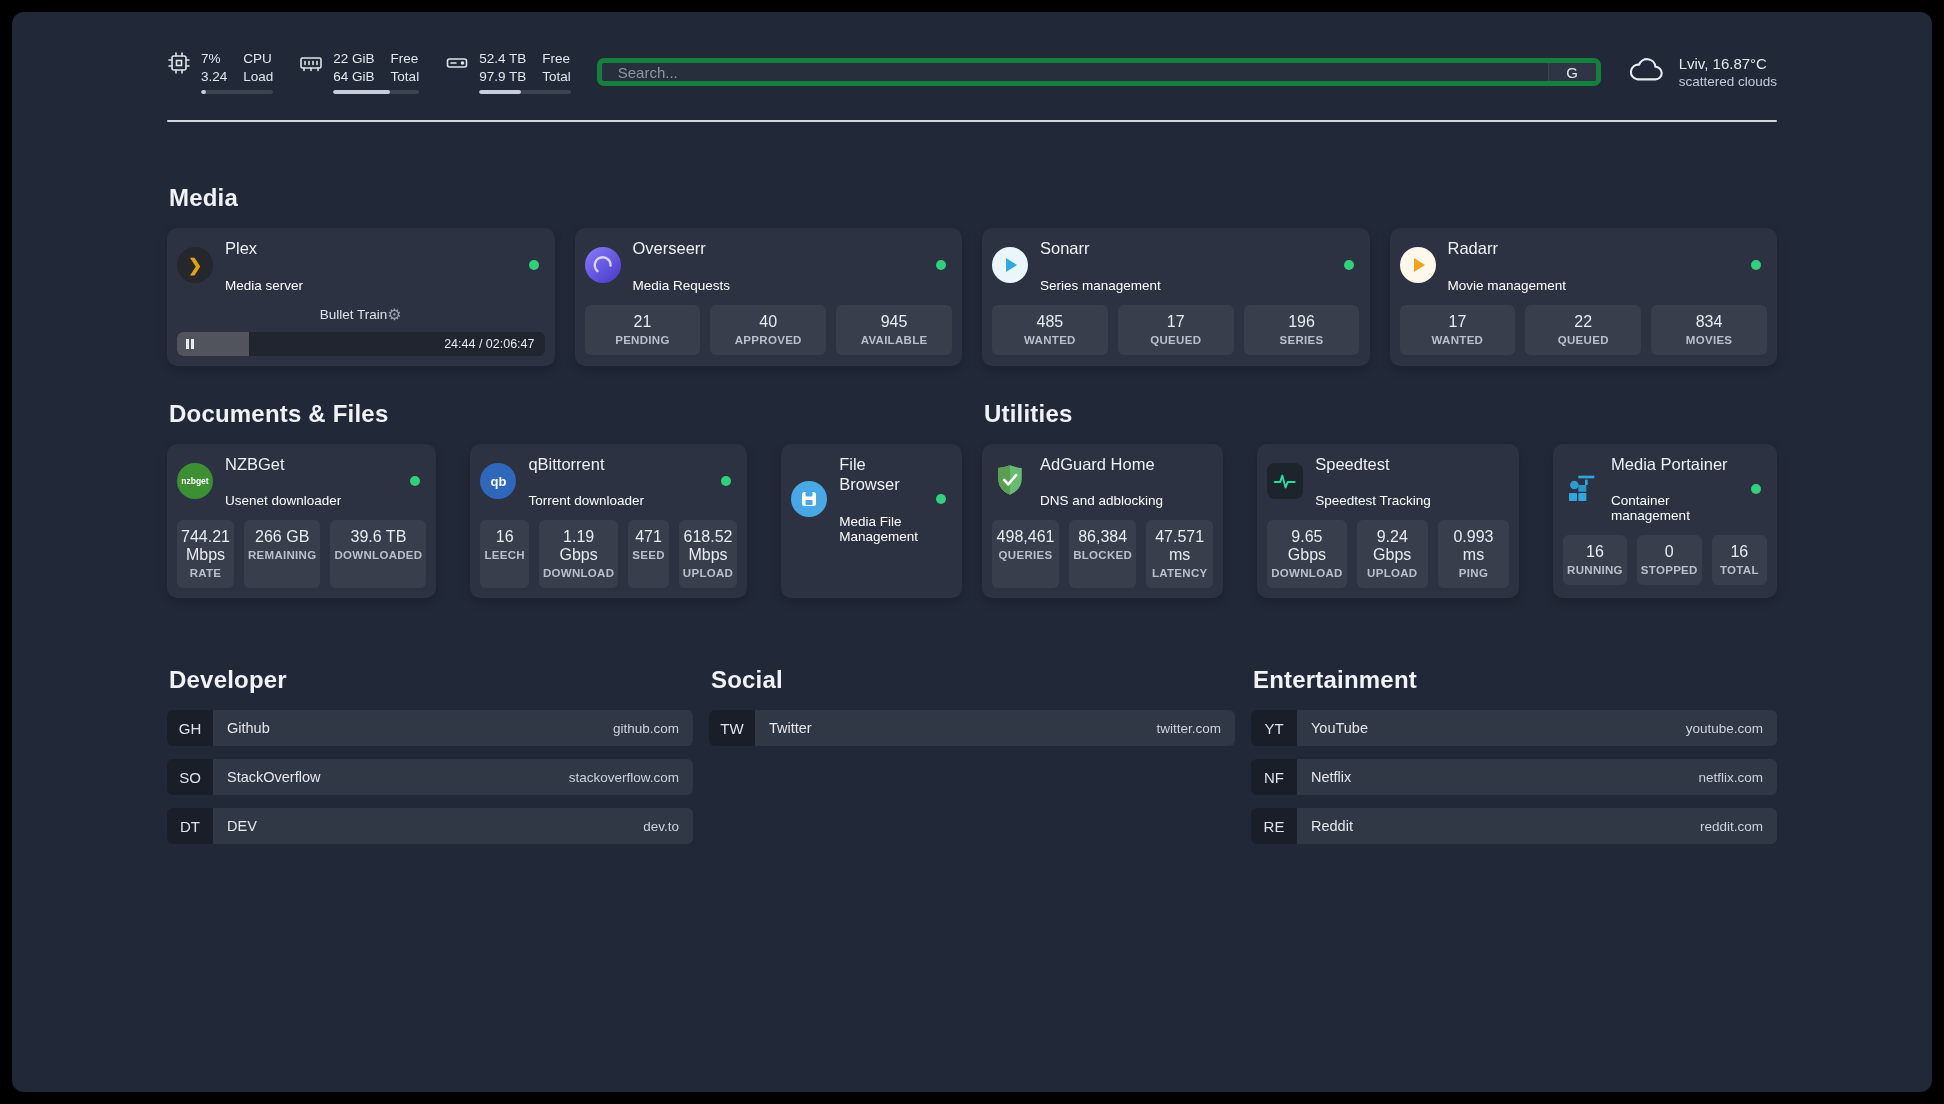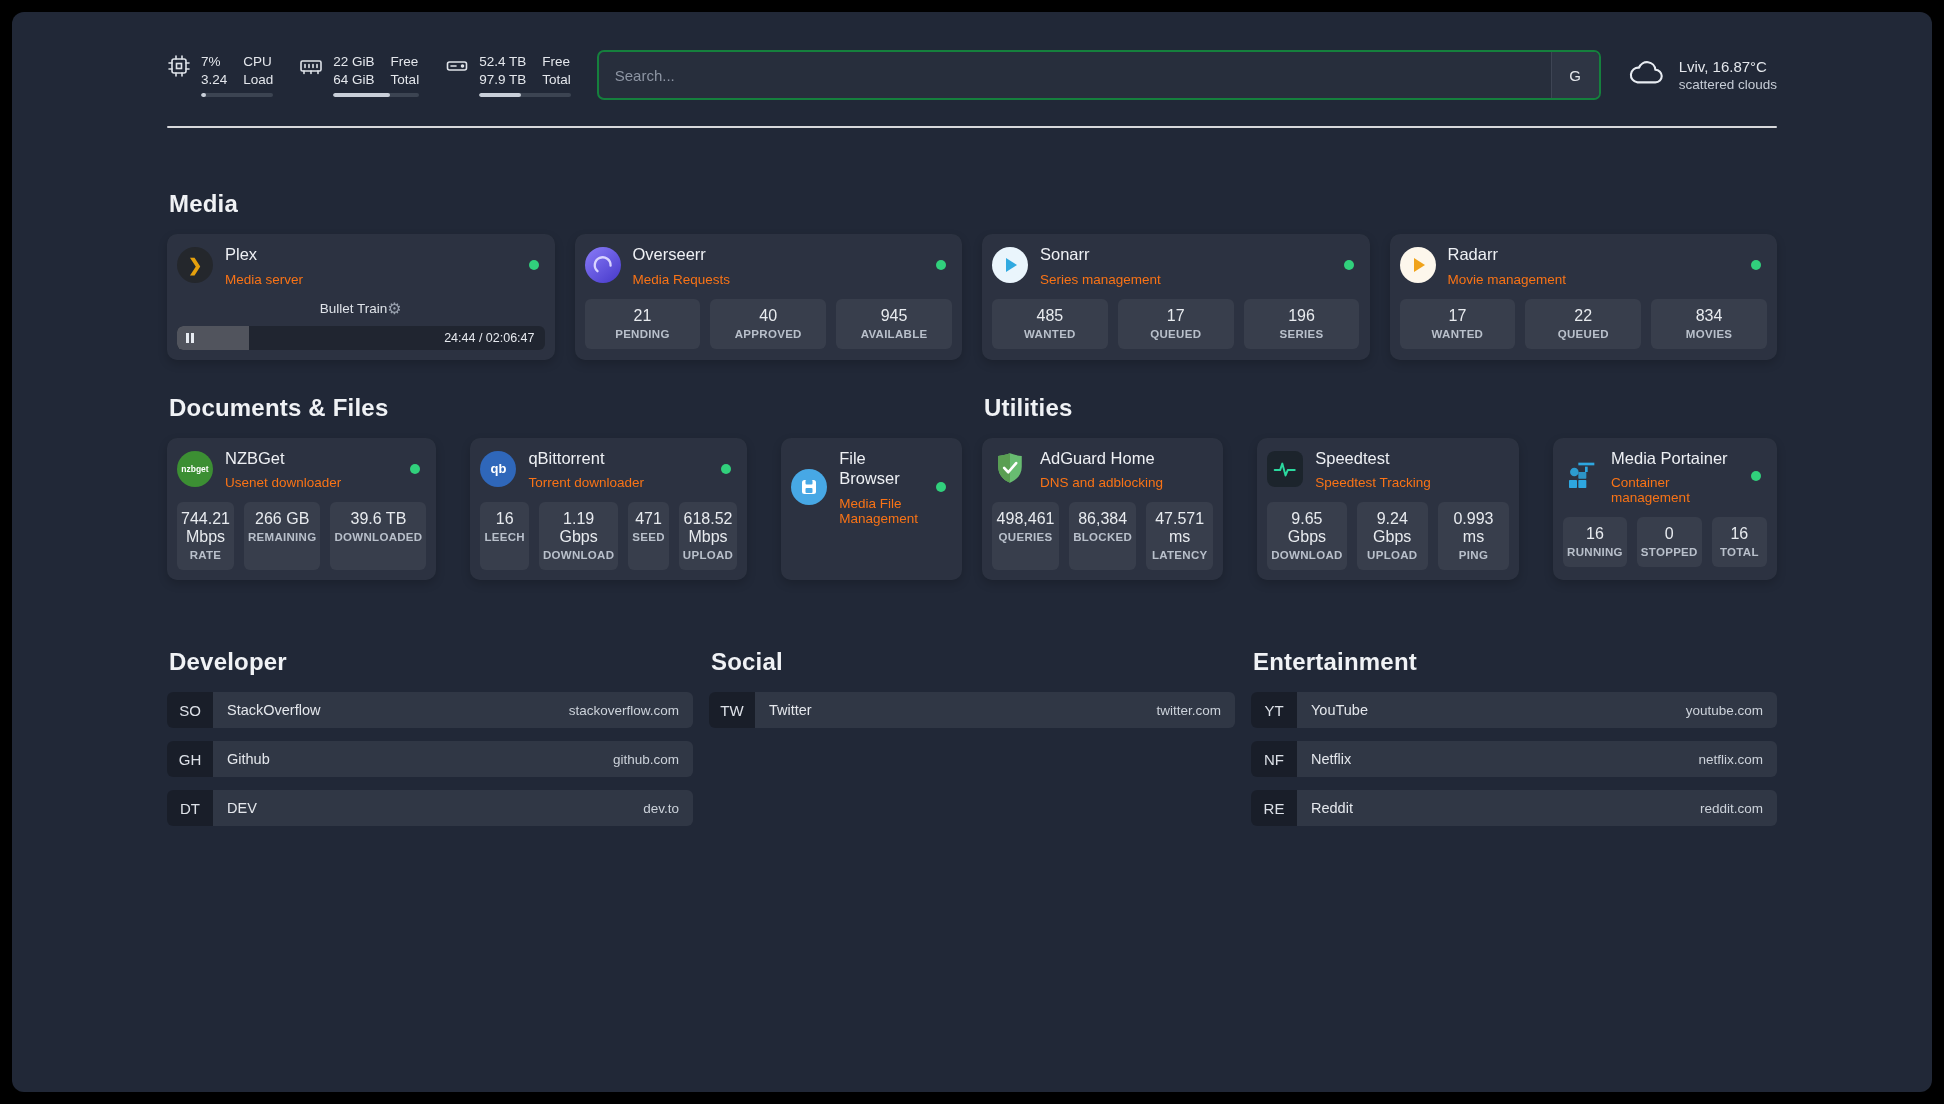--- a/index.html
+++ b/index.html
@@ -9,42 +9,42 @@
   .container { width:1610px; margin:0 auto; padding-top:38px; }
 
   
   .topbar { display:flex; align-items:center; gap:26px; }
   .resource { display:flex; align-items:flex-start; gap:10px; color:#e4e7ec; }
   .res-icon { color:#dfe3e9; margin-top:1px; }
   .res-row { display:flex; gap:16px; }
   .res-col { display:flex; flex-direction:column; font-size:13.5px; line-height:1.3; color:#e4e7ec; }
   .res-bar { height:4px; background:#3c4452; border-radius:2px; margin-top:5px; overflow:hidden; }
   .res-fill { height:100%; background:#c9cfd9; border-radius:2px; }
-  .search { flex:1; display:flex; align-items:stretch; height:50px; background:#272e3c; border:2px solid #15803d; border-radius:7px; overflow:hidden; }
+  .search { flex:1; display:flex; align-items:stretch; height:28px; background:#272e3c; border:5px solid #15803d; border-radius:7px; overflow:hidden; }
   .search input { flex:1; background:transparent; border:none; outline:none; color:#e4e7ec; font-size:15px; padding:0 16px; font-family:"Liberation Sans", sans-serif; }
   .search input::placeholder { color:#8d95a3; }
   .search-g { width:48px; display:flex; align-items:center; justify-content:center; border-left:1px solid #3e4554; background:#2e3544; color:#e4e7ec; font-size:15px; cursor:pointer; }
   .weather { display:flex; align-items:flex-end; gap:12px; color:#e4e7ec; }
   .weather-loc { font-size:15px; }
   .weather-cond { font-size:13.5px; color:#c6ccd6; margin-top:2px; }
   .divider { height:2px; background:rgba(255,255,255,0.82); margin-top:26px; border-radius:1px; }
 
   
   h2.section-title { font-size:24px; font-weight:600; color:#f0f2f5; margin:0 0 16px 2px; letter-spacing:0.2px; }
   .media-section { margin-top:62px; }
   .grid4 { display:grid; grid-template-columns:repeat(4,1fr); gap:20px; }
   .twocol { display:grid; grid-template-columns:1fr 1fr; gap:20px; margin-top:34px; }
   .stack { display:flex; flex-direction:row; gap:34px; }
 
   
   .card { background:rgba(255,255,255,0.05); border-radius:10px; padding:10px; box-shadow:0 4px 10px rgba(0,0,0,0.18); }
   .card-head { display:flex; align-items:center; gap:12px; cursor:pointer; }
   .card-titles { flex:1; min-width:0; }
   .card-name { font-size:16.5px; font-weight:500; color:#eef0f4; line-height:1.25; }
-  .card-desc { font-size:13.5px; color:#f97316; margin-top:7px; }
+  .card-desc { font-size:13.5px; color:#ffffff; margin-top:19px; }
   .status-dot { width:10px; height:10px; border-radius:50%; background:#31d07c; margin-right:6px; flex:none; }
   .stats { display:flex; gap:10px; margin-top:12px; }
   .stat { flex:1; background:rgba(255,255,255,0.06); border-radius:6px; padding:8px 4px 9px; text-align:center; }
   .stat-value { font-size:16px; color:#e8ebef; }
   .stat-label { font-size:11.5px; font-weight:bold; color:#b9c0cb; margin-top:3px; letter-spacing:0.3px; }
 
   
   .appicon { width:36px; height:36px; border-radius:50%; flex:none; display:flex; align-items:center; justify-content:center; }
   .icon-plex { background:#24272c; color:#e5a00d; font-size:17px; font-weight:bold; }
   .icon-overseerr { background:linear-gradient(140deg,#8a7cf8,#4538c9); }
@@ -473,31 +473,31 @@
 
         </div>
       </section>
     </div>
 
     <div class="bookmarks">
 
       <section>
         <h2 class="section-title">Developer</h2>
         <div class="bm-row">
+          <div class="bm-abbr">GH</div>
+          <div class="bm-main">
+            <span class="bm-name">Github</span>
+            <span class="bm-url">github.com</span>
+          </div>
+        </div>
+        <div class="bm-row">
           <div class="bm-abbr">SO</div>
           <div class="bm-main">
             <span class="bm-name">StackOverflow</span>
             <span class="bm-url">stackoverflow.com</span>
-          </div>
-        </div>
-        <div class="bm-row">
-          <div class="bm-abbr">GH</div>
-          <div class="bm-main">
-            <span class="bm-name">Github</span>
-            <span class="bm-url">github.com</span>
           </div>
         </div>
         <div class="bm-row">
           <div class="bm-abbr">DT</div>
           <div class="bm-main">
             <span class="bm-name">DEV</span>
             <span class="bm-url">dev.to</span>
           </div>
         </div>
       </section>

